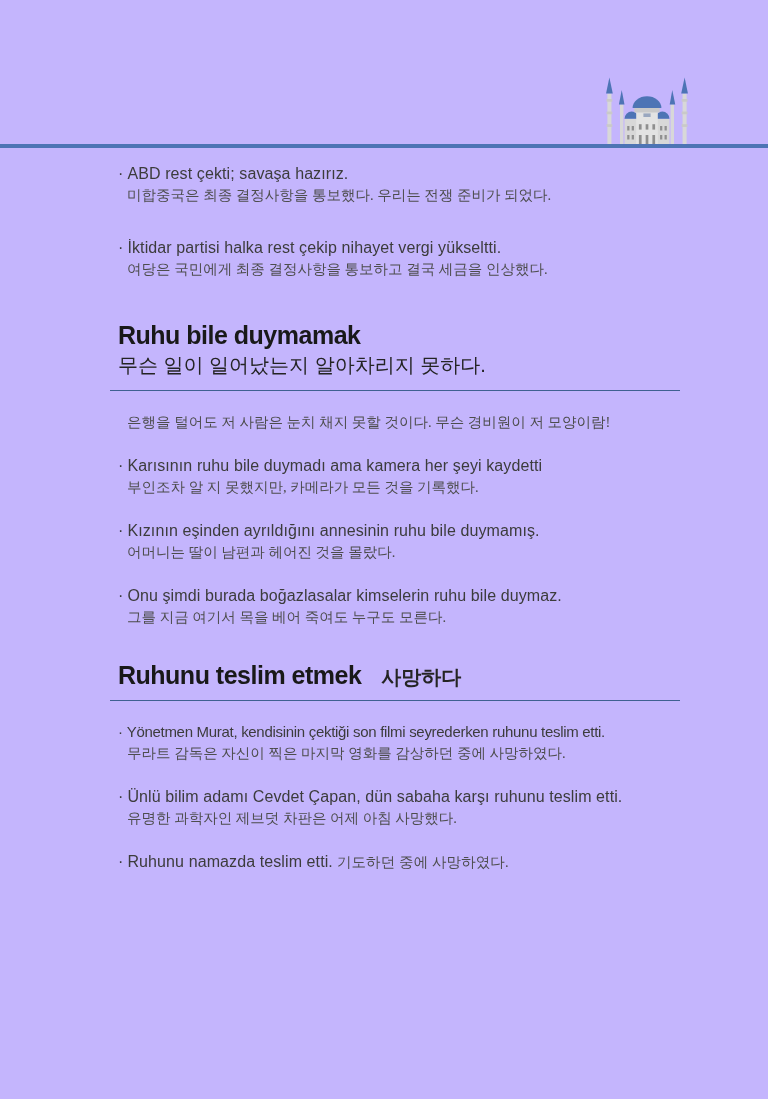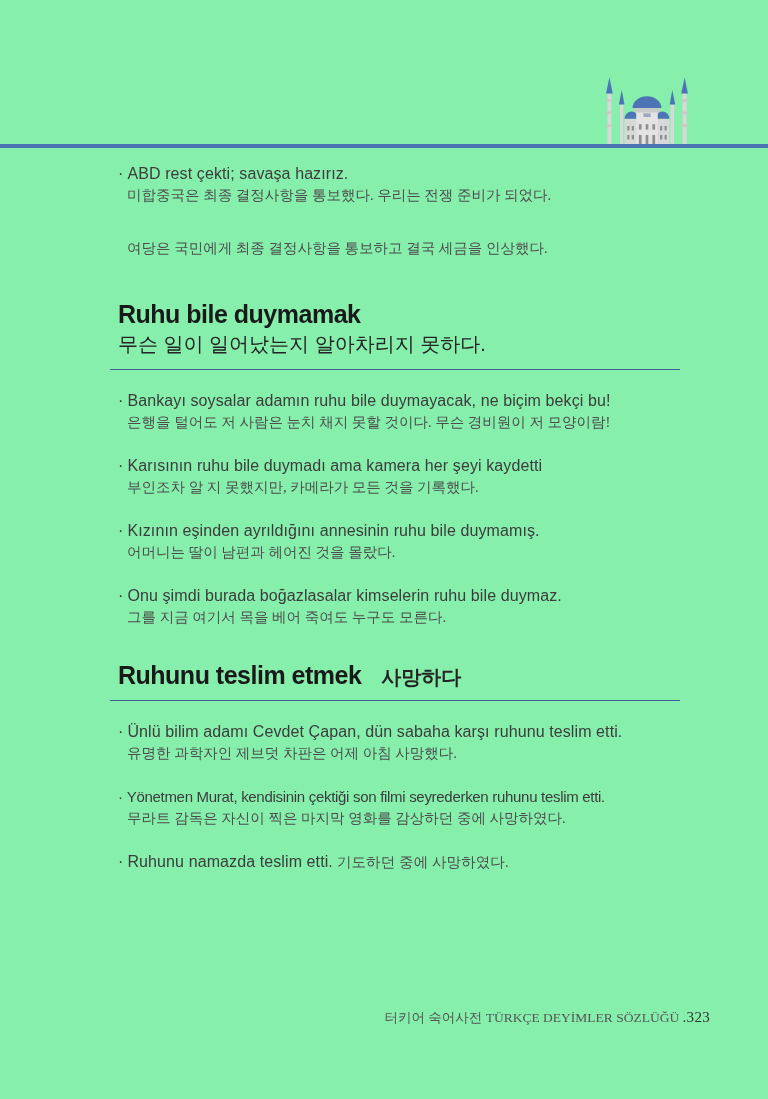--- a/index.html
+++ b/index.html
@@ -1,19 +1,19 @@
 <!DOCTYPE html>
 <html><head>
 <meta charset="utf-8">
 <style>
   html,body{margin:0;padding:0;background:#ffffff;}
   .page{
     position:relative;
     width:768px;height:1099px;
-    background:#86efac;
+    background:#c4b5fd;
     font-family:"Liberation Sans",sans-serif;
     overflow:hidden;
   }
   .top-rule{
     position:absolute;left:0;top:144px;width:768px;height:4px;
     background:#4d74b5;
   }
   .mosque{position:absolute;top:72px;right:76px;width:90px;height:72px;}
   .main{position:absolute;left:118px;top:163px;width:562px;}
   .entry{margin-bottom:22px;}
@@ -115,31 +115,31 @@
   <div class="top-rule"></div>
 
   <div class="main">
 
     <div class="entry">
       <div class="tr-line"><span class="bullet">·</span><span>ABD rest çekti; savaşa hazırız.</span></div>
       <div class="ko-line">미합중국은 최종 결정사항을 통보했다. 우리는 전쟁 준비가 되었다.</div>
     </div>
     <div class="spacer-lg"></div>
     <div class="entry">
+      <div class="tr-line"><span class="bullet">·</span><span>İktidar partisi halka rest çekip nihayet vergi yükseltti.</span></div>
       <div class="ko-line">여당은 국민에게 최종 결정사항을 통보하고 결국 세금을 인상했다.</div>
     </div>
 
     <div class="section-head">
       <div class="section-title">Ruhu bile duymamak</div>
       <div class="section-subtitle">무슨 일이 일어났는지 알아차리지 못하다.</div>
       <div class="section-rule"></div>
     </div>
 
     <div class="entry">
-      <div class="tr-line"><span class="bullet">·</span><span>Bankayı soysalar adamın ruhu bile duymayacak, ne biçim bekçi bu!</span></div>
       <div class="ko-line">은행을 털어도 저 사람은 눈치 채지 못할 것이다. 무슨 경비원이 저 모양이람!</div>
     </div>
     <div class="entry">
       <div class="tr-line"><span class="bullet">·</span><span>Karısının ruhu bile duymadı ama kamera her şeyi kaydetti</span></div>
       <div class="ko-line">부인조차 알 지 못했지만, 카메라가 모든 것을 기록했다.</div>
     </div>
     <div class="entry">
       <div class="tr-line"><span class="bullet">·</span><span>Kızının eşinden ayrıldığını annesinin ruhu bile duymamış.</span></div>
       <div class="ko-line">어머니는 딸이 남편과 헤어진 것을 몰랐다.</div>
     </div>
@@ -147,32 +147,27 @@
       <div class="tr-line"><span class="bullet">·</span><span>Onu şimdi burada boğazlasalar kimselerin ruhu bile duymaz.</span></div>
       <div class="ko-line">그를 지금 여기서 목을 베어 죽여도 누구도 모른다.</div>
     </div>
 
     <div class="section-head" style="margin-top:32px;">
       <div class="section-title"><span>Ruhunu teslim etmek</span><span class="title-ko-inline">사망하다</span></div>
       <div class="section-rule head2-rule"></div>
     </div>
 
     <div class="entry">
+      <div class="tr-line condensed"><span class="bullet">·</span><span>Yönetmen Murat, kendisinin çektiği son filmi seyrederken ruhunu teslim etti.</span></div>
+      <div class="ko-line">무라트 감독은 자신이 찍은 마지막 영화를 감상하던 중에 사망하였다.</div>
+    </div>
+    <div class="entry">
       <div class="tr-line"><span class="bullet">·</span><span>Ünlü bilim adamı Cevdet Çapan, dün sabaha karşı ruhunu teslim etti.</span></div>
       <div class="ko-line">유명한 과학자인 제브덧 차판은 어제 아침 사망했다.</div>
-    </div>
-    <div class="entry">
-      <div class="tr-line condensed"><span class="bullet">·</span><span>Yönetmen Murat, kendisinin çektiği son filmi seyrederken ruhunu teslim etti.</span></div>
-      <div class="ko-line">무라트 감독은 자신이 찍은 마지막 영화를 감상하던 중에 사망하였다.</div>
     </div>
     <div class="entry">
       <div class="tr-line"><span class="bullet">·</span><span>Ruhunu namazda teslim etti.</span><span class="ko-inline">기도하던 중에 사망하였다.</span></div>
     </div>
 
   </div>
 
-  <div class="footer">
-    <span>터키어 숙어사전</span>
-    <span>TÜRKÇE DEYİMLER SÖZLÜĞÜ</span>
-    <span class="pageno">.323</span>
-  </div>
 
 </div>
 
 </body></html>

